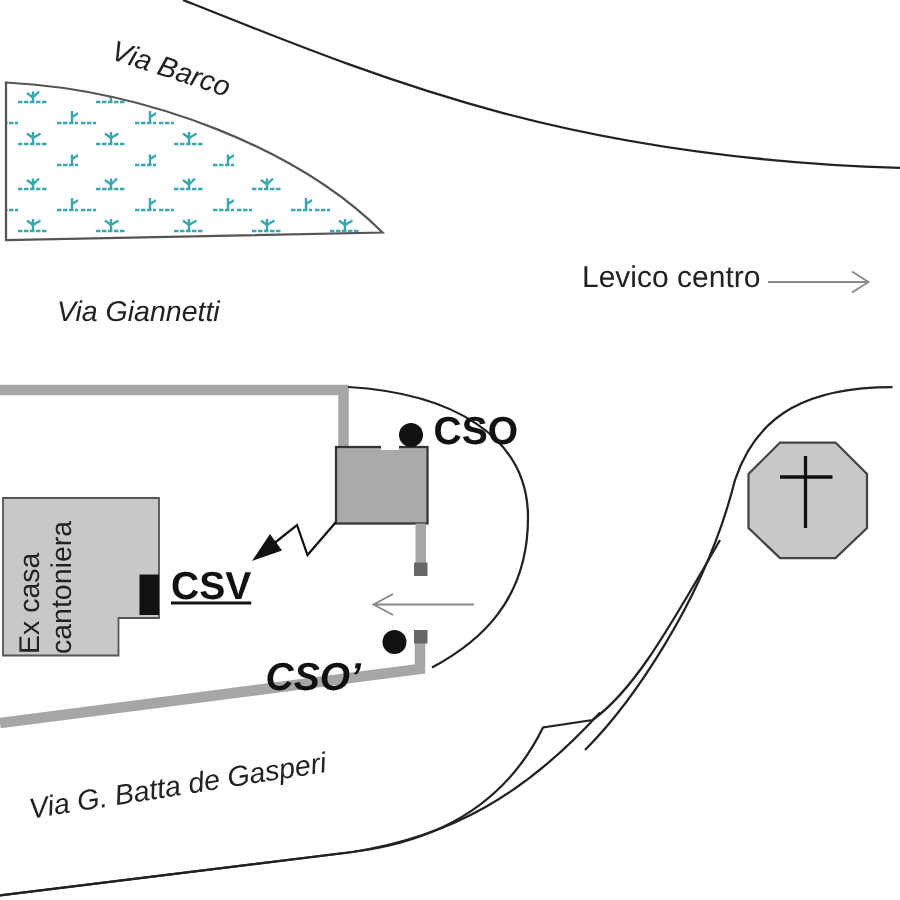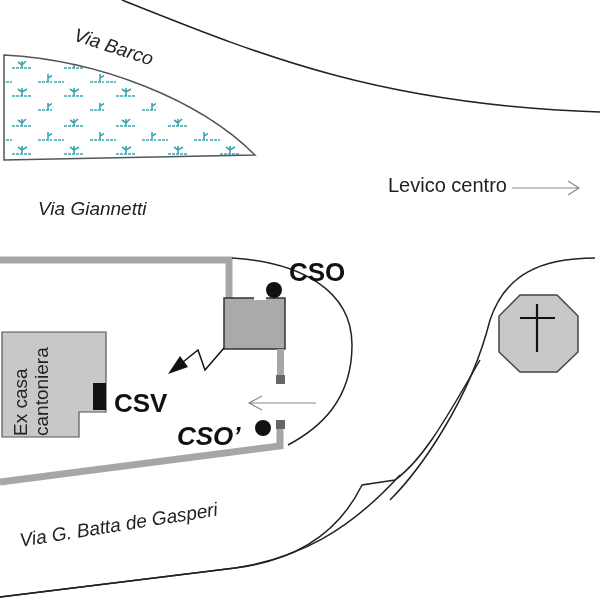--- a/index.html
+++ b/index.html
@@ -1,20 +1,20 @@
 <!DOCTYPE html>
 <html><head>
 <meta charset="utf-8">
 <style>
   html, body { margin:0; padding:0; background:#ffffff; }
   body { width:600px; height:600px; overflow:hidden; position:relative; font-family:"Liberation Sans", sans-serif; }
   svg { position:absolute; left:0; top:0; }
   .lbl { position:absolute; color:#222; white-space:nowrap; }
   .street { font-style:italic; font-size:19px; }
-  .code { font-weight:bold; font-size:26px; color:#111; }
+  .code { font-weight:bold; font-size:26px; color:#111;margin-top:15px; }
 </style>
 </head>
 <body>
 
 <svg width="600" height="600" viewBox="0 0 600 600">
   <defs>
     <pattern id="grass" x="0" y="0" width="52" height="58" patternUnits="userSpaceOnUse">
       <g stroke="#3aa6b0" stroke-width="1.6" fill="none">
         <path d="M12 10 h20" stroke-dasharray="3 1"></path>
         <path d="M22 10 v-7 M22 7 l-4 -3 M22 7 l4 -4"></path>
@@ -67,19 +67,19 @@
 
   <path d="M512 188 H578 M568 181 L579 188 L568 195" fill="none" stroke="#888" stroke-width="1.2"></path>
 </svg>
 
 <div class="lbl street" style="left:78px;top:24px;transform:rotate(18deg);transform-origin:left top;">Via Barco</div>
 <div class="lbl street" style="left:38px;top:198px;">Via Giannetti</div>
 <div class="lbl street" style="left:18px;top:530px;transform:rotate(-9deg);transform-origin:left top;">Via G. Batta de Gasperi</div>
 <div class="lbl" style="left:360px;top:174px;font-size:20px;margin-left:28px;">Levico centro</div>
 
 <div class="lbl code" style="left:289px;top:257px;">CSO</div>
-<div class="lbl code" style="left:114px;top:388px;">CSV</div>
+<div class="lbl code" style="left:114px;top:360px;text-decoration:underline;">CSV</div>
 <div class="lbl code" style="left:177px;top:421px;font-style:italic;">CSO’</div>
 
 <div class="lbl" style="left:10px;top:436px;transform:rotate(-90deg);transform-origin:left top;font-size:19px;line-height:21px;color:#222;">
   <div>Ex casa</div>
   <div>cantoniera</div>
 </div>
 
 </body></html>

